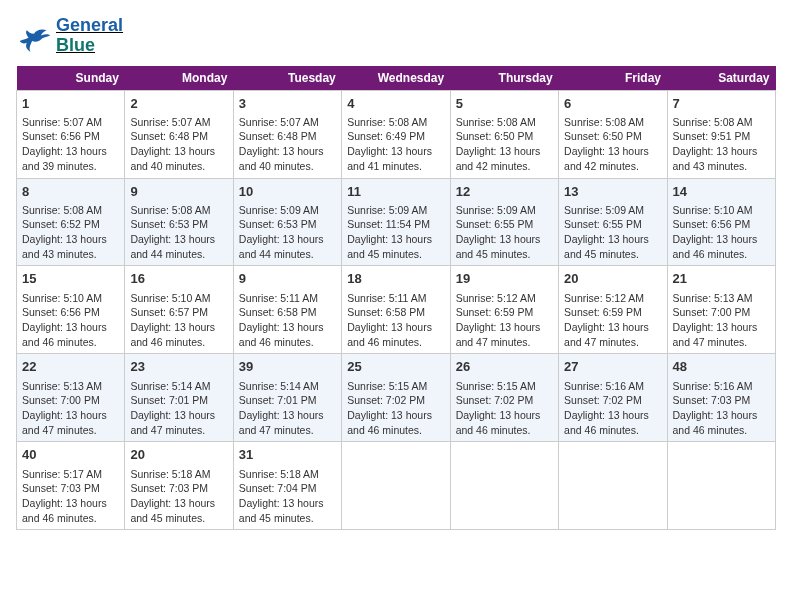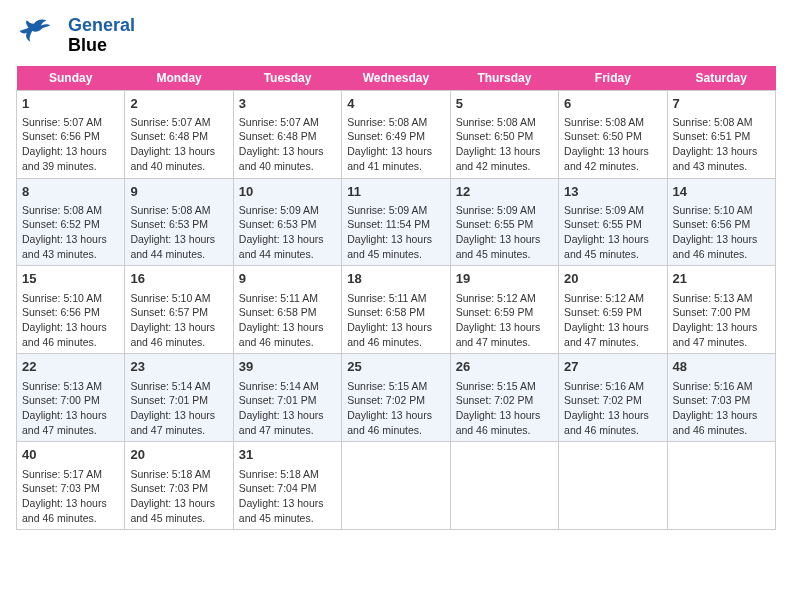--- a/index.html
+++ b/index.html
@@ -11,22 +11,23 @@
       padding: 16px;
     }
     .header {
       display: flex;
       justify-content: space-between;
       align-items: flex-start;
       margin-bottom: 10px;
     }
     .logo {
       display: flex;
-      align-items: flex-start;
-      gap: 16px;
+      align-items: flex-end;
+      gap: 4px;
+      text-decoration: underline;
     }
     .logo-text {
       font-size: 18px;
       font-weight: bold;
       color: #333;
       line-height: 1.1;
     }
     .logo-text span {
       color: #1a5fa8;
     }
@@ -45,23 +46,23 @@
     .subtitle {
       font-size: 14px;
       color: #555;
     }
     table {
       width: 100%;
       border-collapse: collapse;
       font-size: 10.5px;
     }
     th {
-      background-color: #ec4899;
+      background-color: #701a75;
       color: #fff;
-      text-align: center;
+      text-align: right;
       padding: 5px 6px;
       font-size: 12px;
       font-weight: bold;
     }
     td {
       border: 1px solid #ccc;
       vertical-align: top;
       padding: 4px 5px;
       width: 14.28%;
       height: 80px;
@@ -88,21 +89,21 @@
 </head>
 <body>
 
 <div class="header">
   <div class="logo">
     <svg class="logo-bird" viewBox="0 0 40 32" xmlns="http://www.w3.org/2000/svg">
       <path d="M20,8 C22,4 28,2 34,4 C30,6 28,8 28,10 C32,8 36,8 38,10 C34,12 30,12 28,14 C26,16 22,18 18,16 C16,20 14,24 16,28 C12,26 10,22 12,18 C8,20 6,18 4,16 C8,14 12,14 14,12 C12,10 10,6 12,4 C14,6 16,8 20,8Z" fill="#1a5fa8"></path>
     </svg>
     <div class="logo-text">
       <div><span>General</span></div>
-      <div><span style="color:#000000;">Blue</span></div>
+      <div><span style="color:#0f766e;">Blue</span></div>
     </div>
   </div>
   <div class="title-block">
     <div class="month-title"></div>
     <div class="subtitle"></div>
   </div>
 </div>
 
 <table>
   <thead>
@@ -156,21 +157,21 @@
         <td>
         <span class="day-num">6</span>
         <span>Sunrise: 5:08 AM</span><br>
         <span>Sunset: 6:50 PM</span><br>
         <span>Daylight: 13 hours</span><br>
         <span>and 42 minutes.</span>
       </td>
         <td>
         <span class="day-num">7</span>
         <span>Sunrise: 5:08 AM</span><br>
-        <span>Sunset: 6:51 PM</span><br>
+        <span>Sunset: 9:51 PM</span><br>
         <span>Daylight: 13 hours</span><br>
         <span>and 43 minutes.</span>
       </td>
       </tr>
       <tr>
         <td>
         <span class="day-num">8</span>
         <span>Sunrise: 5:08 AM</span><br>
         <span>Sunset: 6:52 PM</span><br>
         <span>Daylight: 13 hours</span><br>

